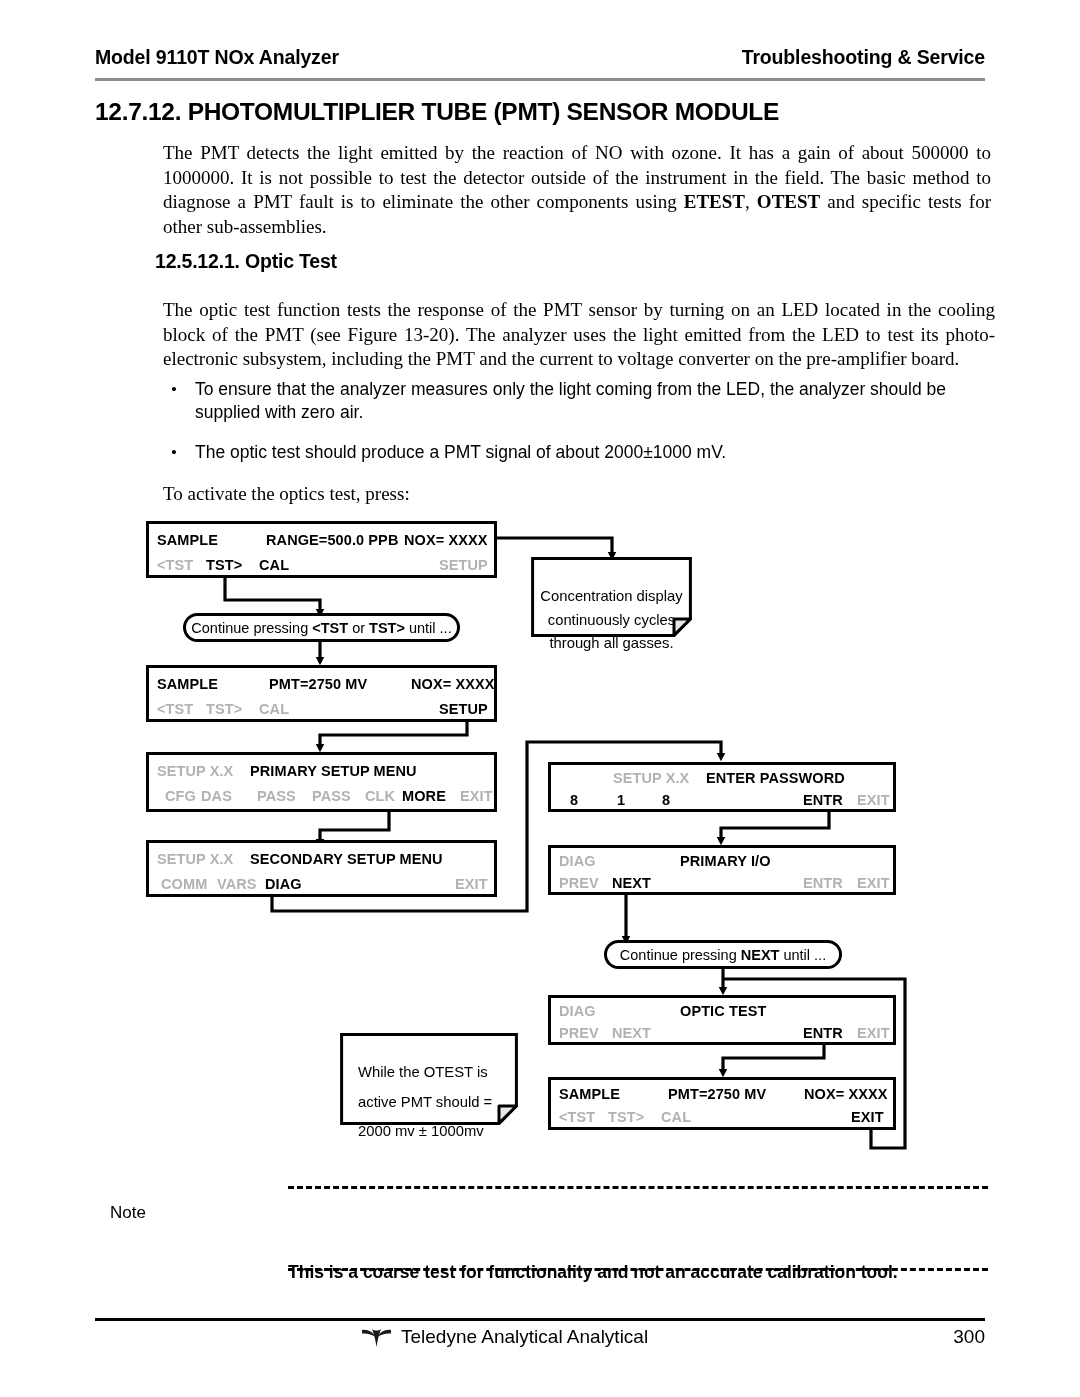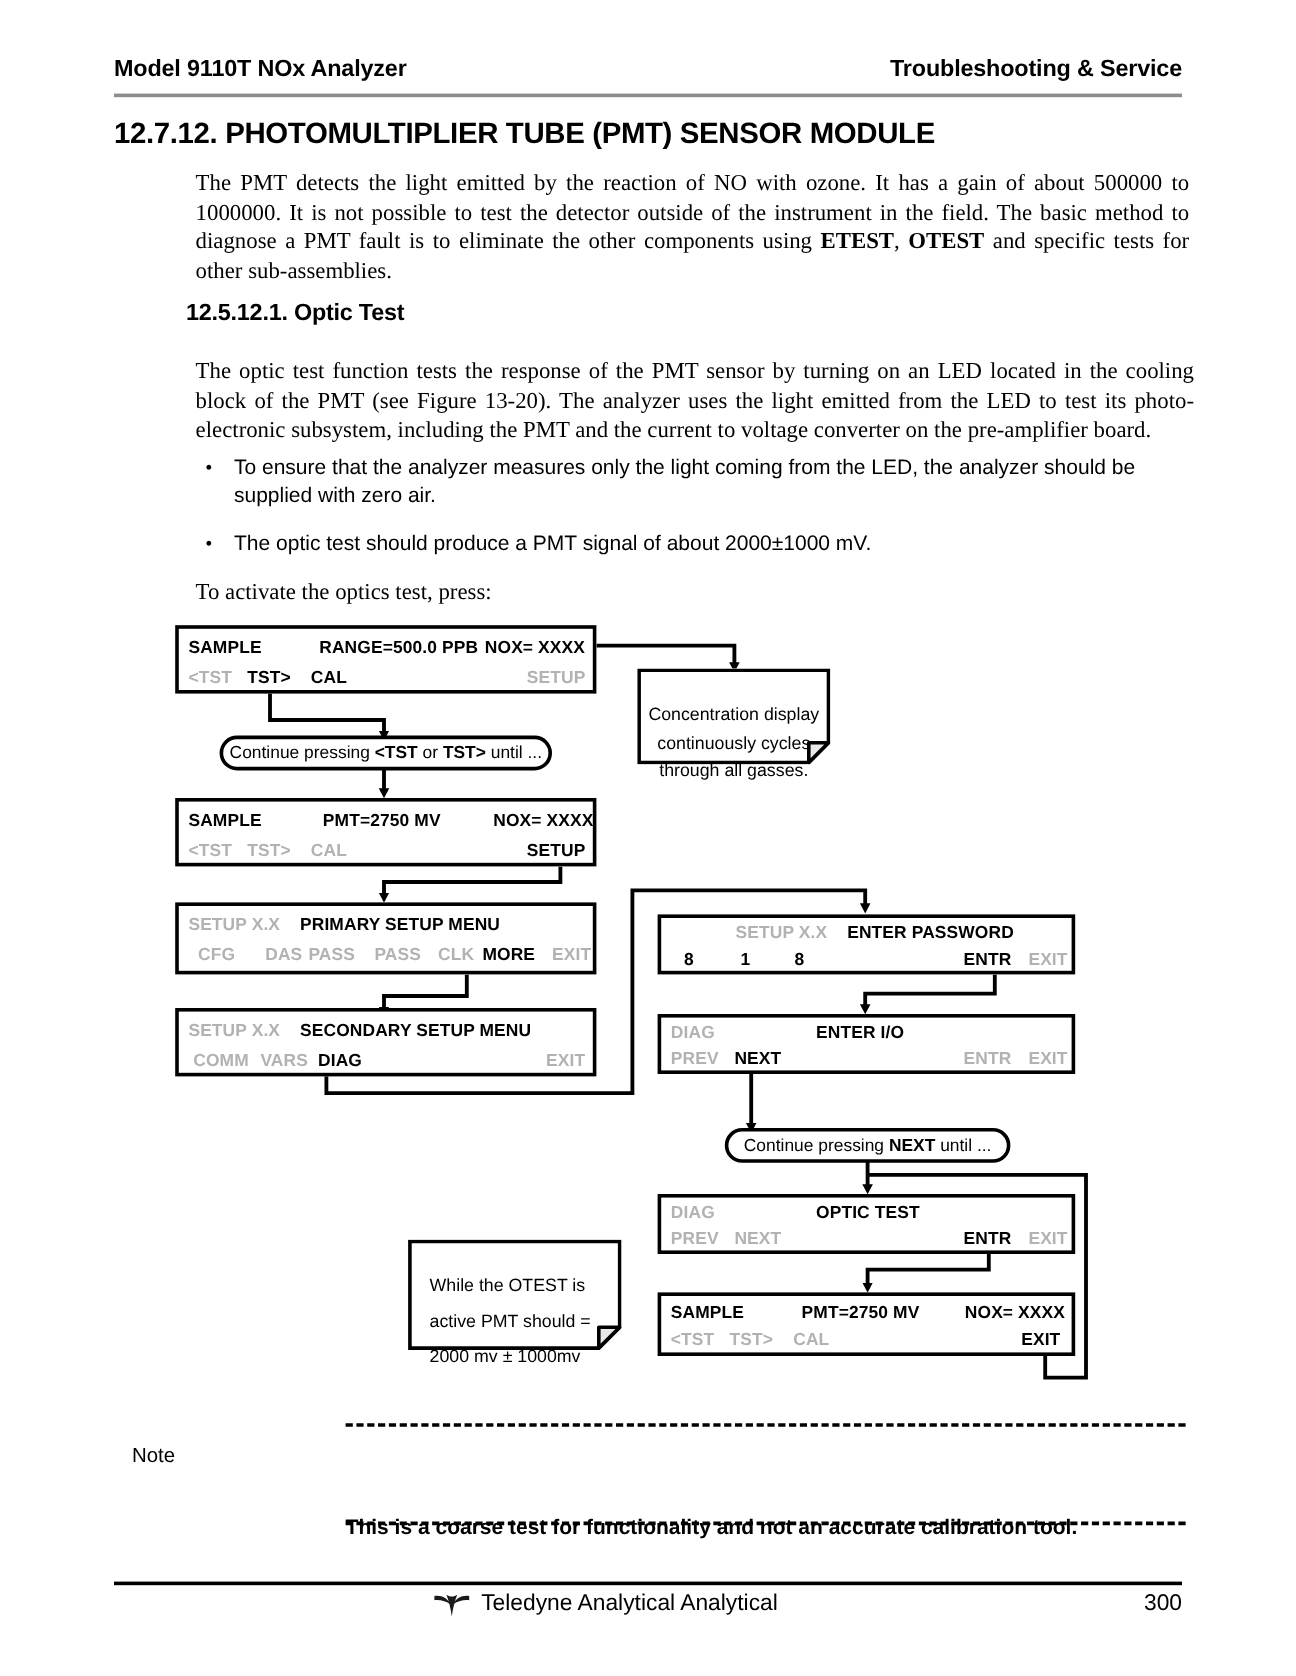--- a/index.html
+++ b/index.html
@@ -276,21 +276,21 @@
   </div>
 </div>
 
 <div class="lcd" id="p2" style="left:146px; top:752px; width:351px; height:60px;">
   <div class="row r1">
     <span class="cell dim" style="left:8px;">SETUP X.X</span>
     <span class="cell on" style="left:101px;">PRIMARY SETUP MENU</span>
   </div>
   <div class="row r2">
     <span class="cell dim" style="left:16px;">CFG</span>
-    <span class="cell dim" style="left:72px;text-align:center;">DAS</span>
+    <span class="cell dim" style="left:52px;text-align:center;">DAS</span>
     <span class="cell dim" style="left:108px;">PASS</span>
     <span class="cell dim" style="left:163px;">PASS</span>
     <span class="cell dim" style="left:216px;">CLK</span>
     <span class="cell on" style="left:253px;">MORE</span>
     <span class="cell dim" style="left:311px;">EXIT</span>
   </div>
 </div>
 
 <div class="lcd" id="p3" style="left:146px; top:840px; width:351px; height:57px;">
   <div class="row r1">
@@ -315,21 +315,21 @@
     <span class="cell on" style="left:66px;">1</span>
     <span class="cell on" style="left:111px;">8</span>
     <span class="cell on" style="left:252px;">ENTR</span>
     <span class="cell dim" style="left:306px;">EXIT</span>
   </div>
 </div>
 
 <div class="lcd" id="p5" style="left:548px; top:845px; width:348px; height:50px;">
   <div class="row r1" style="top:1px;">
     <span class="cell dim" style="left:8px;">DIAG</span>
-    <span class="cell on" style="left:129px;">ENTER I/O</span>
+    <span class="cell on" style="left:129px;">PRIMARY I/O</span>
   </div>
   <div class="row r2" style="top:23px;">
     <span class="cell dim" style="left:8px;">PREV</span>
     <span class="cell on" style="left:61px;">NEXT</span>
     <span class="cell dim" style="left:252px;">ENTR</span>
     <span class="cell dim" style="left:306px;">EXIT</span>
   </div>
 </div>
 
 <div class="lcd" id="p6" style="left:548px; top:995px; width:348px; height:50px;">

